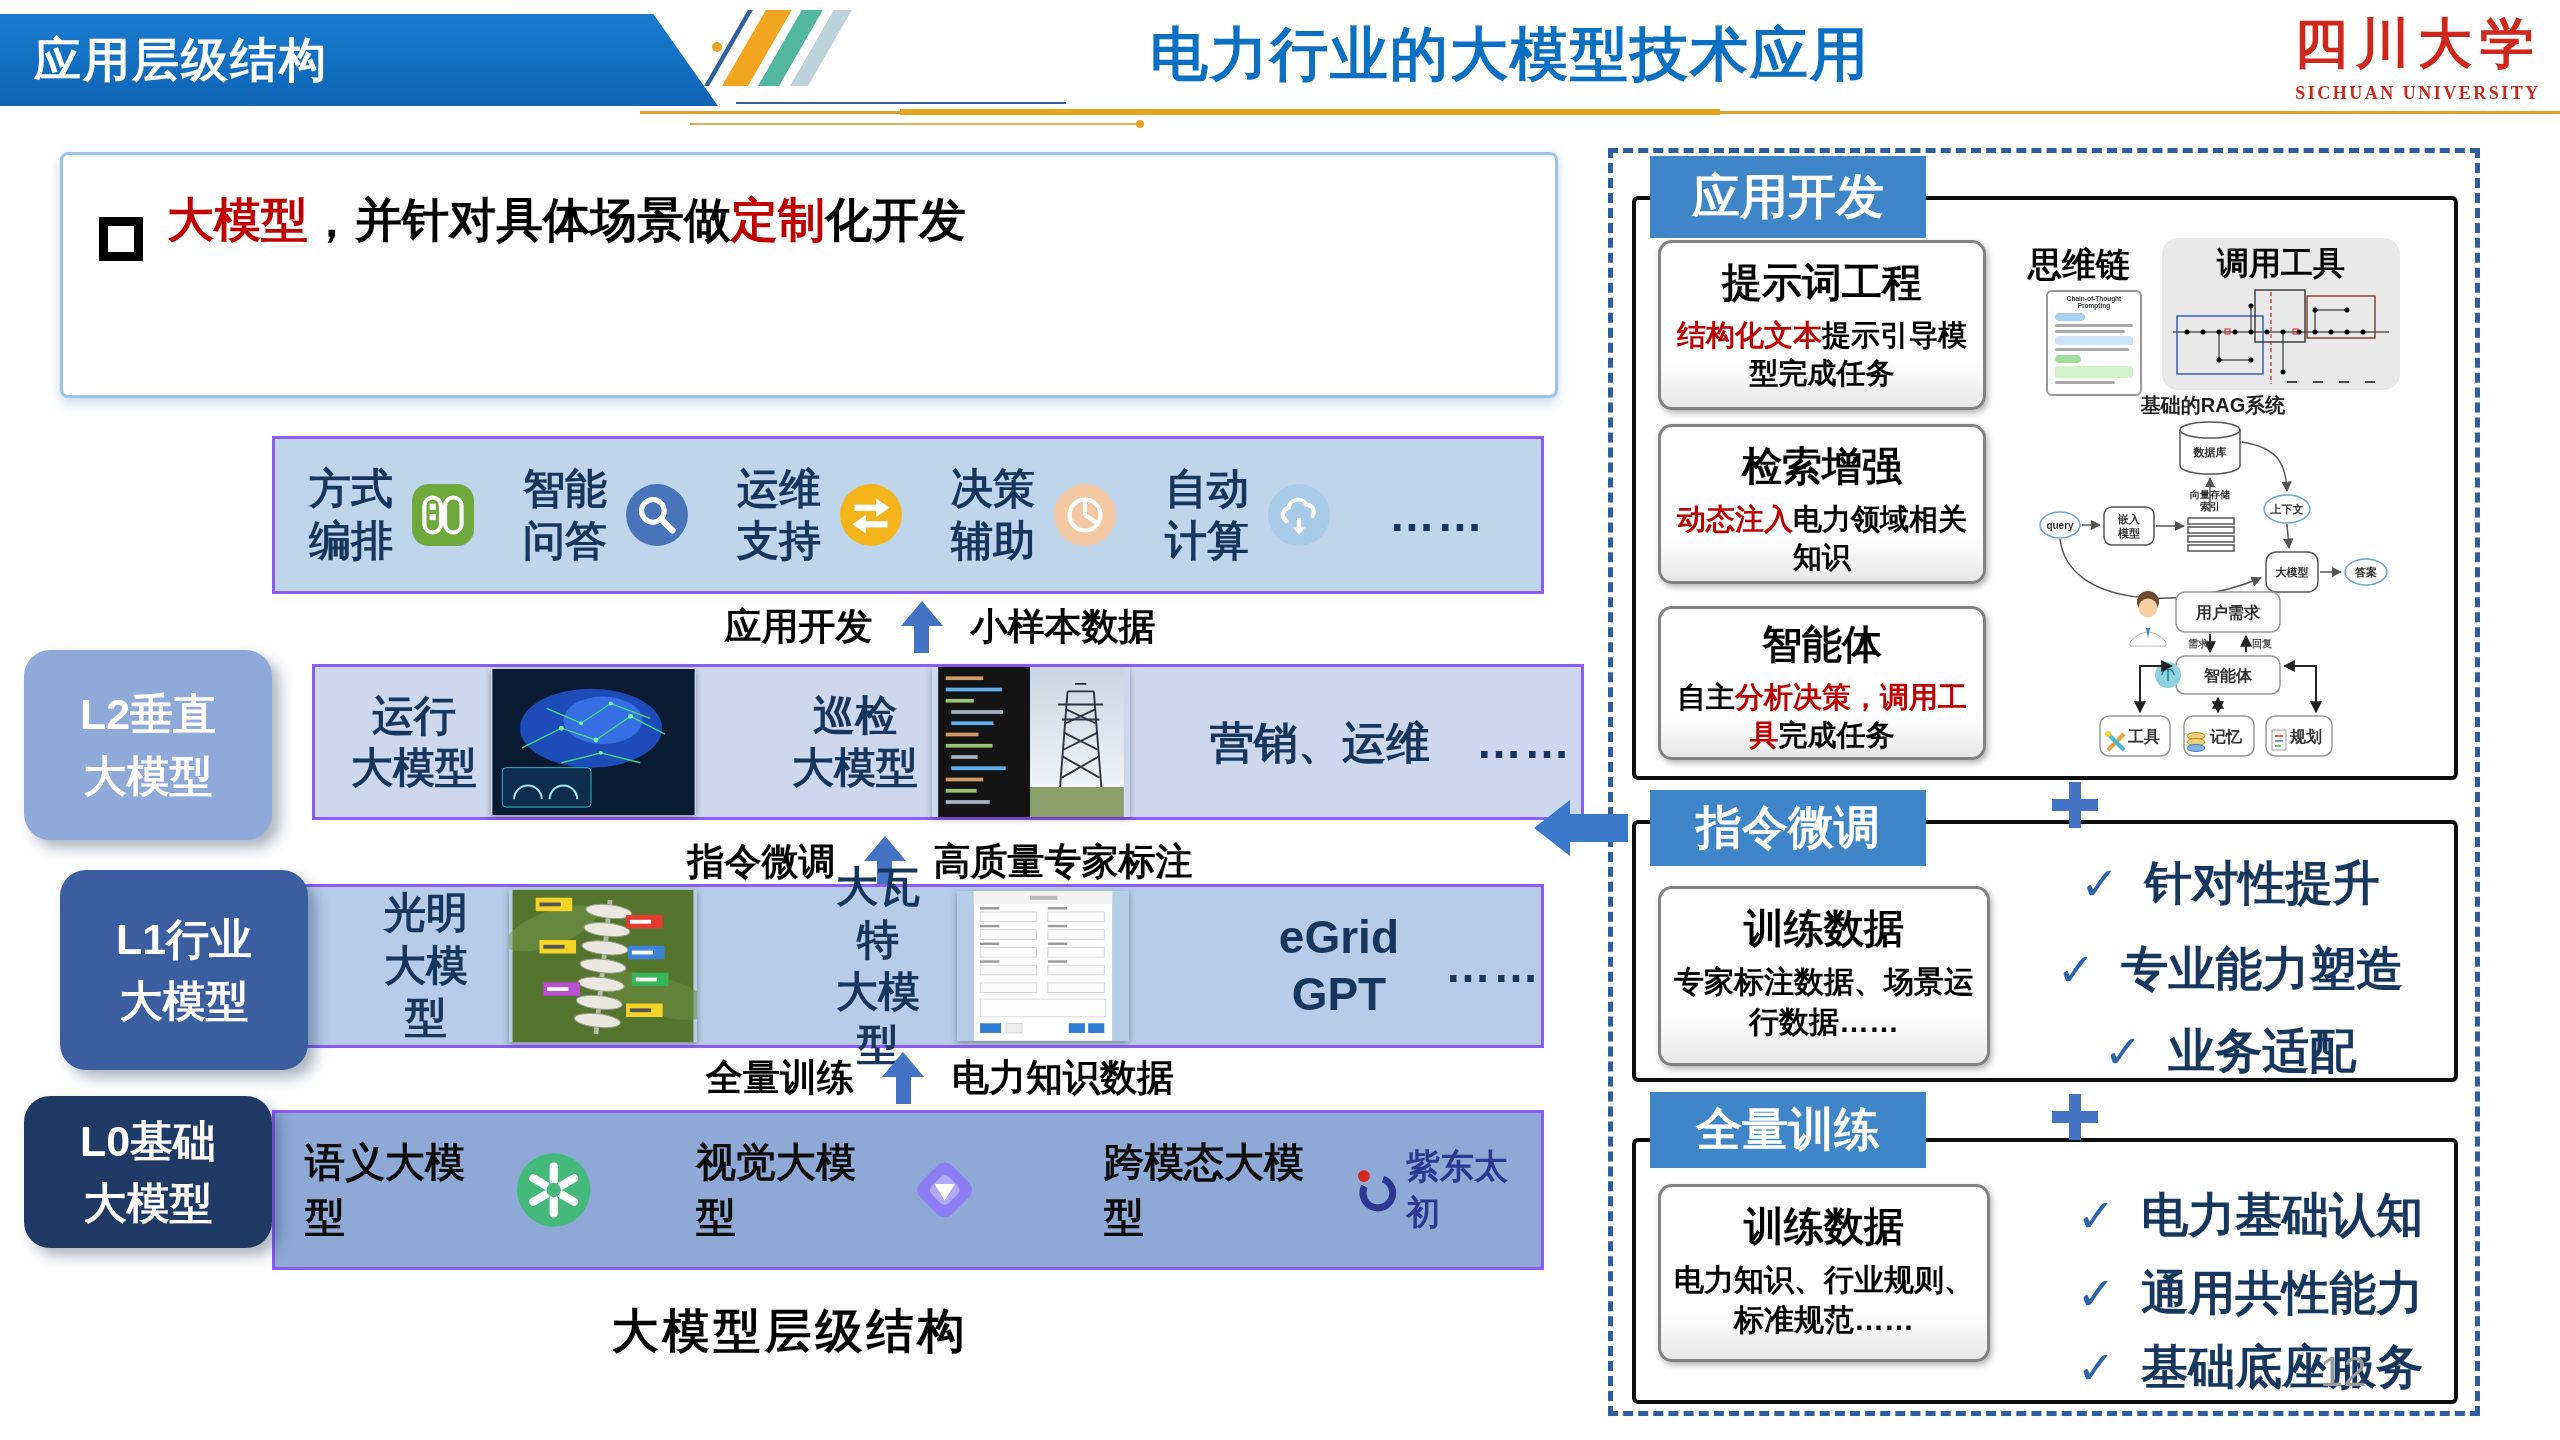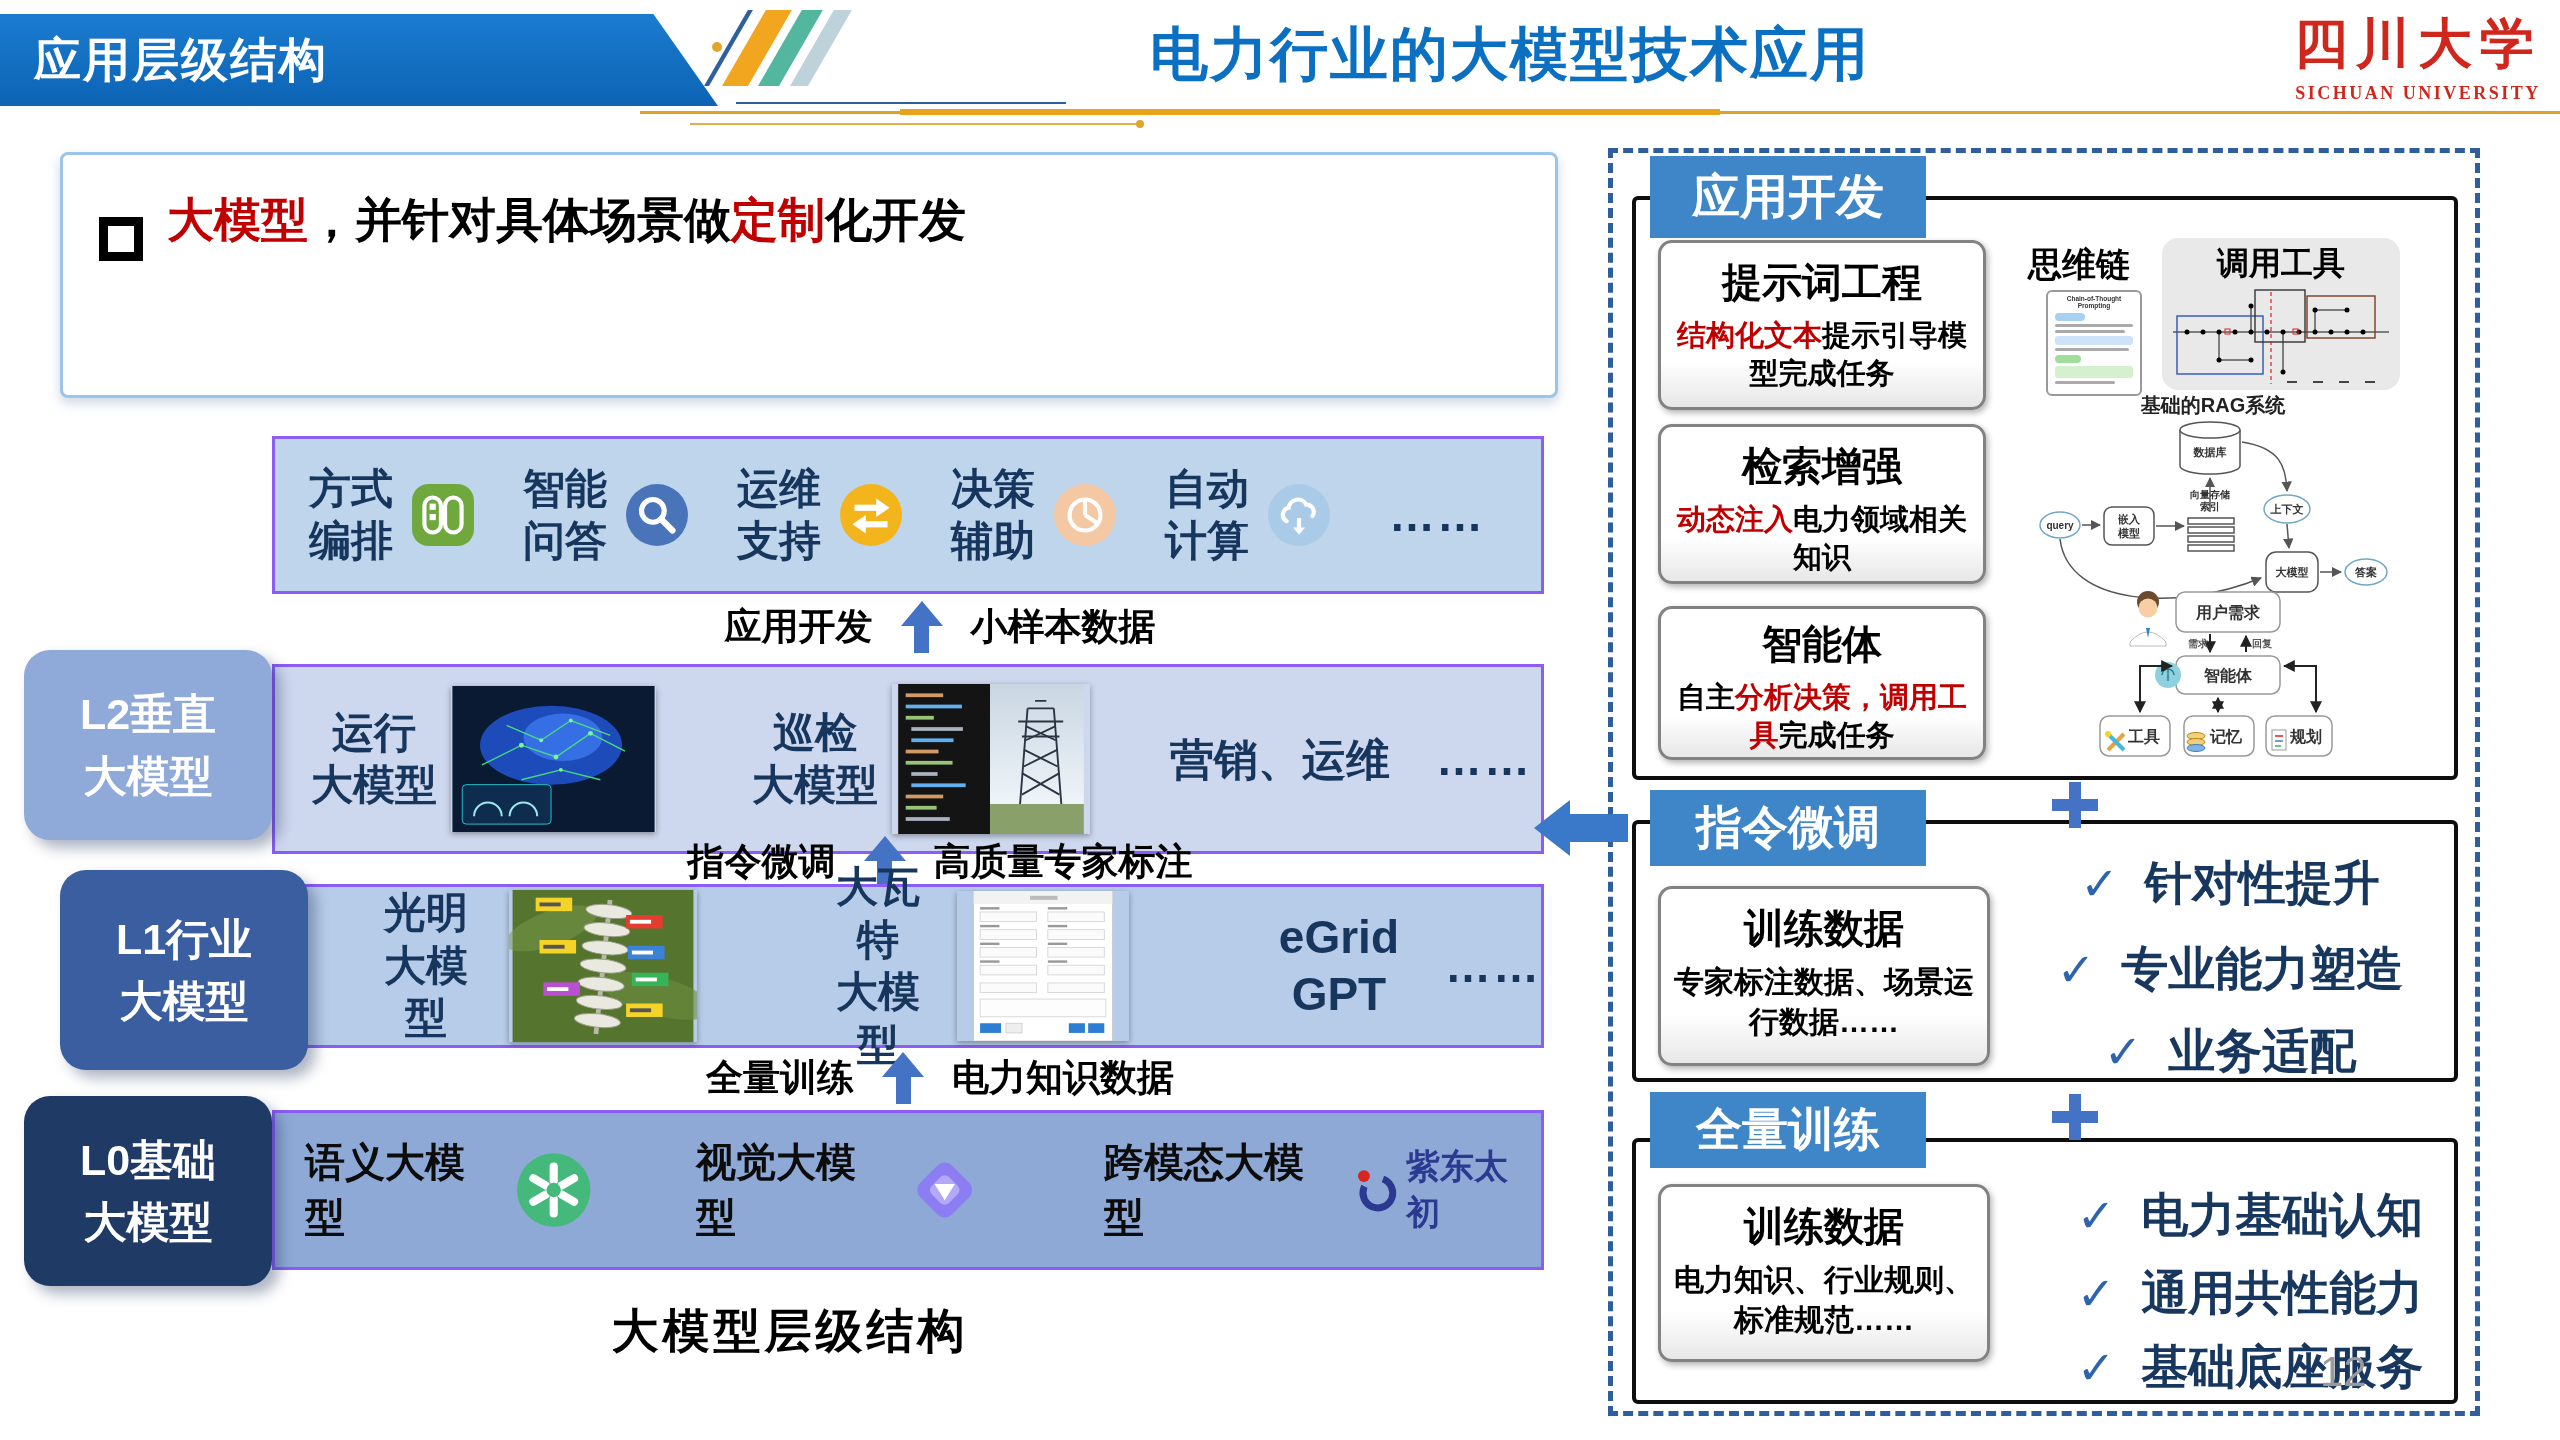--- a/index.html
+++ b/index.html
@@ -176,21 +176,21 @@
         <span class="head"></span>
         <span class="stem"></span>
       </span>
     <span class="ctext">小样本数据</span>
   </div>
 
   <div class="tab" style="top:650px;height:190px;background:#8fa9d9;">
     <span>L2垂直</span>
     <span>大模型</span>
   </div>
-  <div class="lrow" style="top:664px;height:190px;background:#cdd7ee;padding-left:36px;">
+  <div class="lrow" style="top:664px;height:156px;background:#cdd7ee;padding-left:36px;margin-left:40px;">
     <div class="lbl"><span>运行</span><br><span>大模型</span></div>
     <svg class="imgbox" style="margin-left:14px;" width="205" height="146" viewBox="0 0 205 148">
       <rect width="205" height="148" fill="#0a1a33"></rect>
       <ellipse cx="100" cy="60" rx="72" ry="40" fill="#1f52c9" opacity="0.9"></ellipse>
       <ellipse cx="112" cy="52" rx="40" ry="24" fill="#3c78ee" opacity="0.8"></ellipse>
       <g stroke="#47e07e" stroke-width="1.4" opacity="0.95" fill="none">
         <path d="M30 80 L70 60 L105 72 L140 48 L175 66"></path>
           <path d="M55 40 L90 55 L120 35 L160 50"></path>
           <path d="M70 95 L110 85 L150 95"></path>
       </g>
@@ -329,21 +329,21 @@
 
   <div class="conn" style="top:1052px;height:52px;">
     <span class="ctext">全量训练</span>
     <span class="arrow-up">
         <span class="head"></span>
         <span class="stem"></span>
       </span>
     <span class="ctext">电力知识数据</span>
   </div>
 
-  <div class="tab" style="top:1096px;height:190px;background:#203a66;">
+  <div class="tab" style="top:1096px;height:152px;background:#203a66;">
     <span>L0基础</span>
     <span>大模型</span>
   </div>
   <div class="lrow" style="top:1110px;height:160px;background:#8ea9d6;padding-left:30px;">
     <div class="lbl-black">语义大模型</div>
     <svg width="76" height="76" viewBox="0 0 74 74" style="margin-left:12px;">
       <circle cx="37" cy="37" r="36" fill="#45b97c"></circle>
       <g fill="#fff" transform="translate(37,37)">
         <rect x="-4" y="-27" width="8" height="22" rx="4"></rect>
           <rect x="-4" y="-27" width="8" height="22" rx="4" transform="rotate(60)"></rect>

